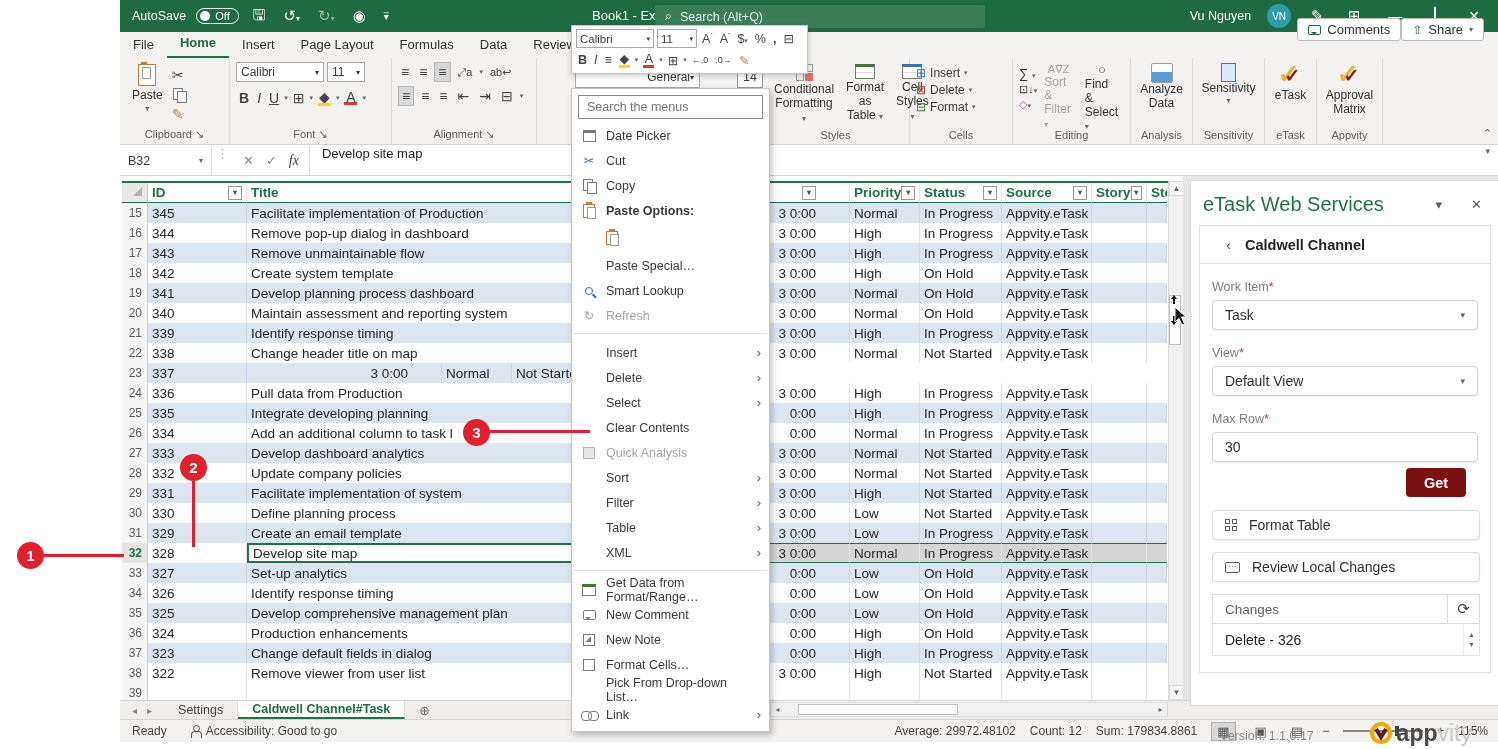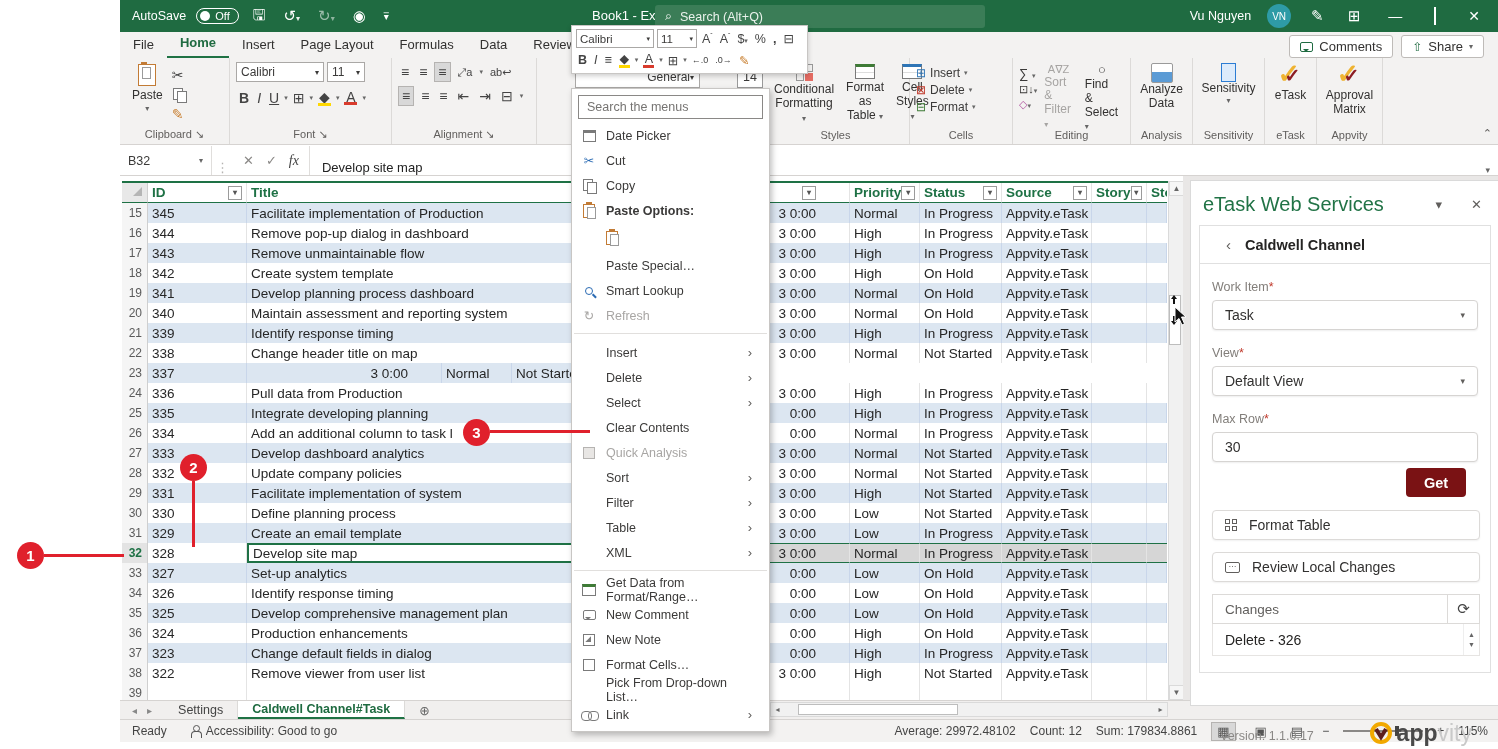--- a/index.html
+++ b/index.html
@@ -15,42 +15,42 @@
   .doc-title{position:absolute;left:472px;top:8px;font-size:13px;color:#fff}
   .search-pill{position:absolute;left:535px;top:5px;width:330px;height:23px;background:#3b7d57;border-radius:3px;color:#eaf2ec;font-size:12.5px;display:flex;align-items:center;gap:8px;padding-left:10px}
   .tb-right{position:absolute;right:0;top:0;height:32px;display:flex;align-items:center;gap:16px;padding-right:10px;font-size:12.5px}
   .avatar{width:24px;height:24px;border-radius:50%;background:#2e9ba6;color:#fff;font-size:10px;display:flex;align-items:center;justify-content:center}
   .winctl{font-size:14px;padding:0 8px;color:#fff}
   .restore-ic{width:10px;height:10px;border:1px solid #fff;position:relative}
   
   .tabrow{position:absolute;left:120px;top:32px;width:1378px;height:26px;background:#f3f2f1;display:flex;align-items:flex-end}
   .rtab{padding:4px 13px 6px;font-size:13px;color:#323130}
   .rtab.active{color:#1f6b41;font-weight:bold;border-bottom:2.5px solid #1f7244}
-  .tr-right{position:absolute;right:14px;top:35px;display:flex;gap:8px}
+  .tr-right{position:absolute;right:14px;top:18px;display:flex;gap:0}
   .pillbtn{display:flex;align-items:center;gap:6px;border:1px solid #bebbb8;background:#fff;border-radius:3px;height:23px;padding:0 10px;font-size:13px;color:#323130}
   .bubble{width:13px;height:10px;border:1.3px solid #1f6b41;border-radius:2px;position:relative}
   .bubble:after{content:"";position:absolute;left:2px;bottom:-4px;border:3px solid transparent;border-top-color:#1f6b41}
   .share-ic{color:#1f6b41;font-size:12px}
   
   .ribbon{position:absolute;left:120px;top:58px;width:1378px;height:87px;background:#f3f2f1;border-bottom:1px solid #d6d3d1;display:flex}
   .grp{position:relative;height:100%;border-right:1px solid #dcdad8;padding:4px 6px 0}
   .grp-label{position:absolute;bottom:3px;left:0;right:0;text-align:center;font-size:11px;color:#605e5c}
   .bigbtn{display:flex;flex-direction:column;align-items:center;font-size:12px;color:#323130;padding:2px 6px;gap:2px}
   .rowset{display:flex;flex-direction:column;justify-content:flex-start;gap:4px;padding-top:4px}
   .combo{background:#fff;border:1px solid #aaa8a6;height:20px;display:flex;align-items:center;justify-content:space-between;padding:0 4px;font-size:12px}
   .sic{font-size:14px;color:#444;padding:1px 3px}
   .pressed{background:#d8d8d8;border:1px solid #b5b3b1}
   .fontbar{display:inline-block;width:13px;height:3px;margin-top:-2px}
   .twoline{display:flex;flex-direction:column;align-items:center;font-size:12px;line-height:1.15;color:#323130;padding:1px 5px}
   .goldchk{position:relative;width:30px;height:26px}
   .goldchk .c1{position:absolute;left:2px;top:-4px;color:#efb331;font-size:27px;font-weight:bold}
   .goldchk .c2{position:absolute;left:9px;top:2px;color:#8c1d23;font-size:19px;font-weight:bold}
   .collapse{position:absolute;right:6px;bottom:4px;color:#605e5c;font-size:11px}
   
-  .fbar{position:absolute;left:120px;top:146px;width:1378px;height:30px;background:#fff;border-bottom:1px solid #d6d3d1;display:flex;align-items:flex-end}
+  .fbar{position:absolute;left:120px;top:146px;width:1378px;height:30px;background:#fff;border-bottom:1px solid #d6d3d1;display:flex;align-items:flex-start}
   .namebox{width:92px;height:100%;border-right:1px solid #e0dedc;display:flex;align-items:center;justify-content:space-between;padding:0 8px;font-size:12.5px}
   .fbtns{display:flex;align-items:center;gap:12px;padding:0 10px;color:#8a8886;border-right:1px solid #e0dedc;height:100%}
   .fx{font-family:"Liberation Serif",serif;font-style:italic;font-size:14px;color:#444}
   .fval{padding-left:12px;font-size:13px;color:#222}
   
   .gridwrap{position:absolute;left:122px;top:181px;width:1046px;height:519px;background:#fff;overflow:hidden;border-top:2px solid #1e7145}
   .grow{display:flex;height:20px;align-items:stretch}
   .gc{border-right:1px solid #e4e4e4;font-size:13.5px;color:#262626;display:flex;align-items:center;padding:0 4px;overflow:hidden;white-space:nowrap}
   .c0{width:26px;background:#f5f5f5;color:#5a5a5a;justify-content:flex-end;font-size:12px;border-right:1px solid #cfcfcf;padding-right:5px}
   .c1{width:99px}.c2{width:408px}.c3{width:195px;justify-content:flex-end;padding-right:33px}
@@ -117,21 +117,21 @@
   .brand i{color:#c9c9c9;font-style:normal}
   
   .minibar{position:absolute;left:571px;top:25px;width:237px;height:49px;background:#fff;border:1px solid #c8c6c4;box-shadow:0 2px 5px rgba(0,0,0,.2);z-index:45;padding:3px 4px;display:flex;flex-direction:column;gap:2px}
   .mrow{display:flex;align-items:center;gap:3px;height:20px}
   .mcombo{border:1px solid #aaa8a6;height:19px;display:flex;align-items:center;justify-content:space-between;padding:0 3px;font-size:11.5px}
   .mic{font-size:12.5px;color:#444;padding:0 2px}
   .mbar{display:inline-block;width:11px;height:3px;margin-top:-1px}
   
   .menu{position:absolute;left:571px;top:88px;width:199px;height:644px;background:#fff;border:1px solid #c8c6c4;box-shadow:2px 3px 6px rgba(0,0,0,.25);z-index:40;padding:4px 0}
   .msearch{margin:2px 6px 4px;height:24px;border:1px solid #8a8886;display:flex;align-items:center;padding-left:8px;color:#767472;font-size:12.5px;background:#fff}
-  .mi{height:25px;display:flex;align-items:center;font-size:12.5px;color:#3b3a39;padding-right:17px}
+  .mi{height:25px;display:flex;align-items:center;font-size:12.5px;color:#3b3a39;padding-right:8px}
   .mi .ico{width:34px;display:flex;justify-content:center;align-items:center}
   .mi .lab{flex:1}
   .mi .sub{color:#605e5c;font-size:13px}
   .mi.dis{color:#a8a6a4}
   .msep{border-top:1px solid #e1dfdd;margin:5px 2px 6px 2px}
   .mi.bold .lab{font-weight:bold}
   .pasterow{height:30px;display:flex;align-items:center;padding-left:34px}
   
   .ic-cal{width:13px;height:12px;border:1.3px solid #7a7a7a;border-top:3.5px solid #7a7a7a}
   .ic-copy{width:13px;height:13px;position:relative}

